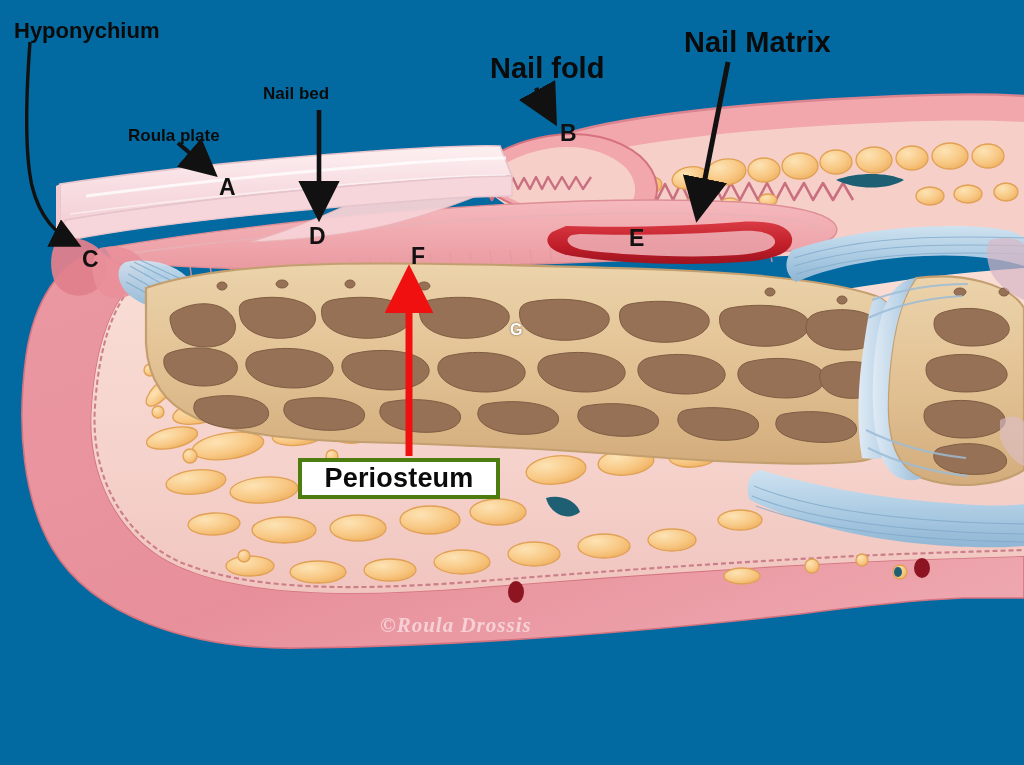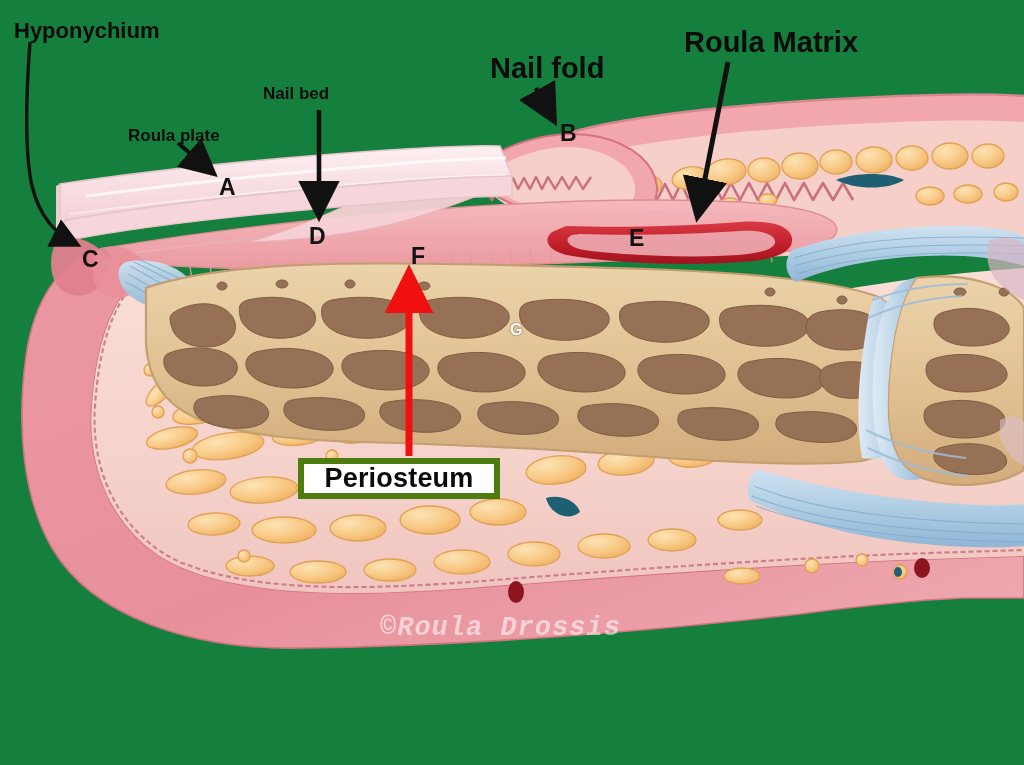--- a/index.html
+++ b/index.html
@@ -1,34 +1,34 @@
 <!DOCTYPE html>
 <html><head>
 <meta charset="utf-8">
 <style>
   html,body{margin:0;padding:0;background:#fff;}
   body{width:1024px;height:765px;overflow:hidden;
        font-family:"Liberation Sans",sans-serif;}
-  #stage{position:relative;width:1024px;height:765px;background:#15803d;}
+  #stage{position:relative;width:1024px;height:765px;background:#0369a1;}
   svg#fig{position:absolute;left:0;top:0;width:1024px;height:765px;display:block;}
   .lbl{position:absolute;font-family:"Liberation Sans",sans-serif;
        font-weight:bold;color:#0b0b0b;white-space:nowrap;line-height:1;}
   .lbl-big{font-size:29px;}
   .lbl-med{font-size:22px;}
   .lbl-sm{font-size:17px;}
   .letter{position:absolute;font-family:"Liberation Sans",sans-serif;
           font-weight:bold;color:#111;font-size:23px;line-height:1;}
   .letter-white{color:#fff;font-size:16px;text-shadow:0 0 2px rgba(60,40,20,.8);}
   #periosteum-box{position:absolute;left:298px;top:458px;width:202px;height:41px;
-       background:#ffffff;border:6px solid #4d7c0f;box-sizing:border-box;
+       background:#ffffff;border:4px solid #4d7c0f;box-sizing:border-box;
        display:flex;align-items:center;justify-content:center;}
   #periosteum-box span{font-family:"Liberation Sans",sans-serif;font-weight:bold;
        font-size:27px;color:#0b0b0b;letter-spacing:.2px;}
-  #watermark{position:absolute;left:380px;top:613px;font-size:27px;
-       font-family:Liberation Mono, monospace;color:rgba(255,255,255,.55);
+  #watermark{position:absolute;left:380px;top:613px;font-size:21px;
+       font-family:Liberation Serif, serif;color:rgba(255,255,255,.55);
        font-style:italic;font-weight:bold;letter-spacing:1px;pointer-events:none;}
 </style>
 </head>
 <body>
 
 <div id="stage">
 
 <svg id="fig" viewBox="0 0 1024 765">
   <defs>
     <linearGradient id="gNailPlate" x1="0" y1="0" x2="0" y2="1">
@@ -450,21 +450,21 @@
 
     <path d="M409,456 L409,274" fill="none" stroke="#f01010" stroke-width="7" marker-end="url(#arrowRed)"></path>
   </g>
 </svg>
 
 <div>
   <div class="lbl lbl-med" style="left:14px;top:20px;">Hyponychium</div>
   <div class="lbl lbl-sm" style="left:128px;top:127px;">Roula plate</div>
   <div class="lbl lbl-sm" style="left:263px;top:85px;">Nail bed</div>
   <div class="lbl lbl-big" style="left:490px;top:54px;">Nail fold</div>
-  <div class="lbl lbl-big" style="left:684px;top:28px;">Roula Matrix</div>
+  <div class="lbl lbl-big" style="left:684px;top:28px;">Nail Matrix</div>
 </div>
 
 <div id="periosteum-box">
   <span>Periosteum</span>
 </div>
 
 <div>
   <div class="letter" style="left:219px;top:176px;">A</div>
   <div class="letter" style="left:560px;top:122px;">B</div>
   <div class="letter" style="left:82px;top:248px;">C</div>

